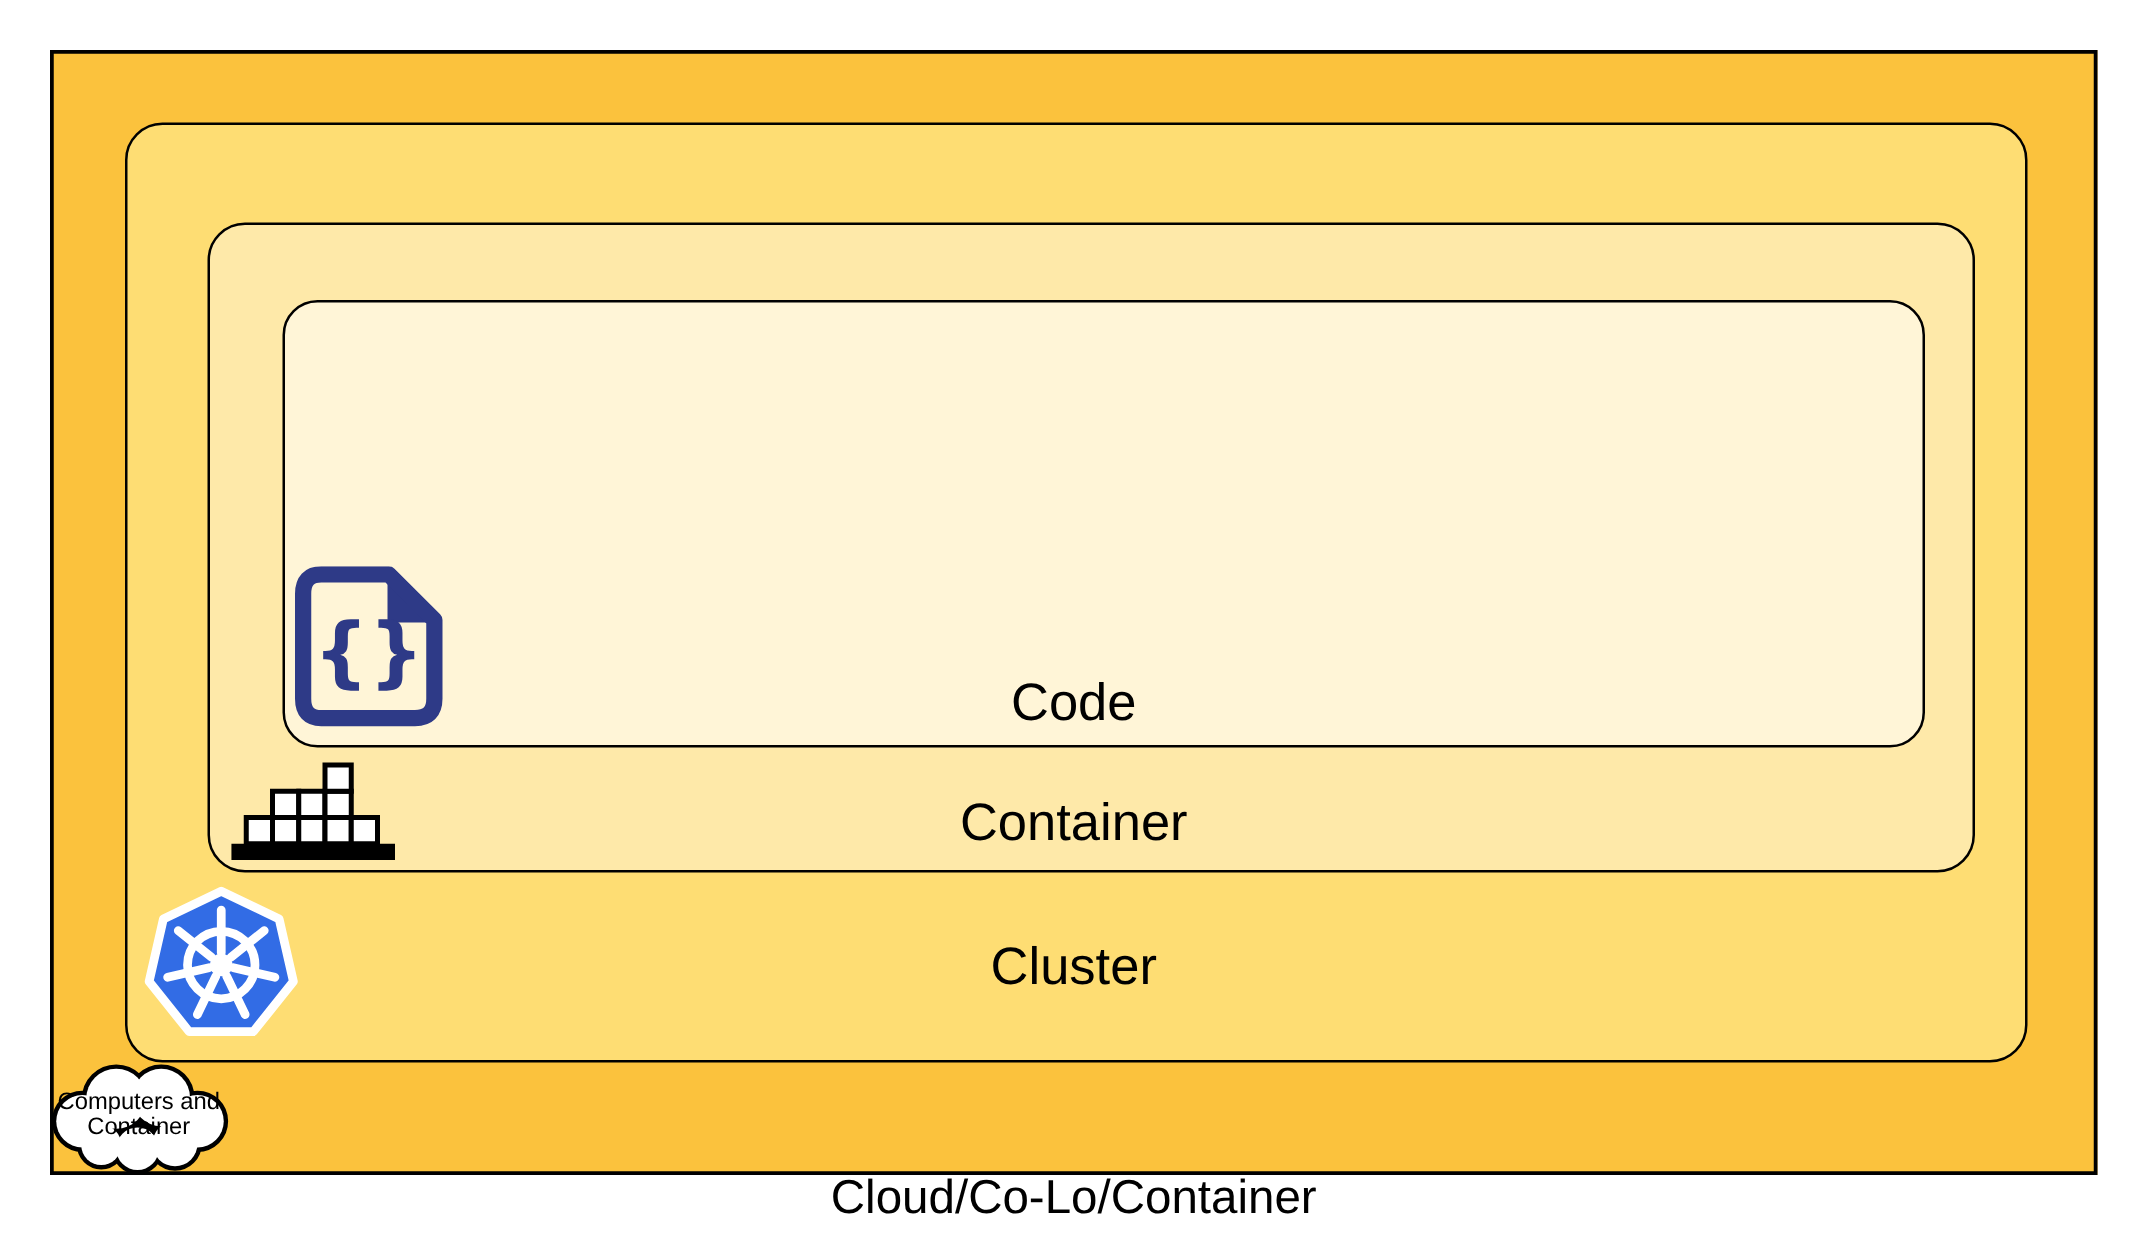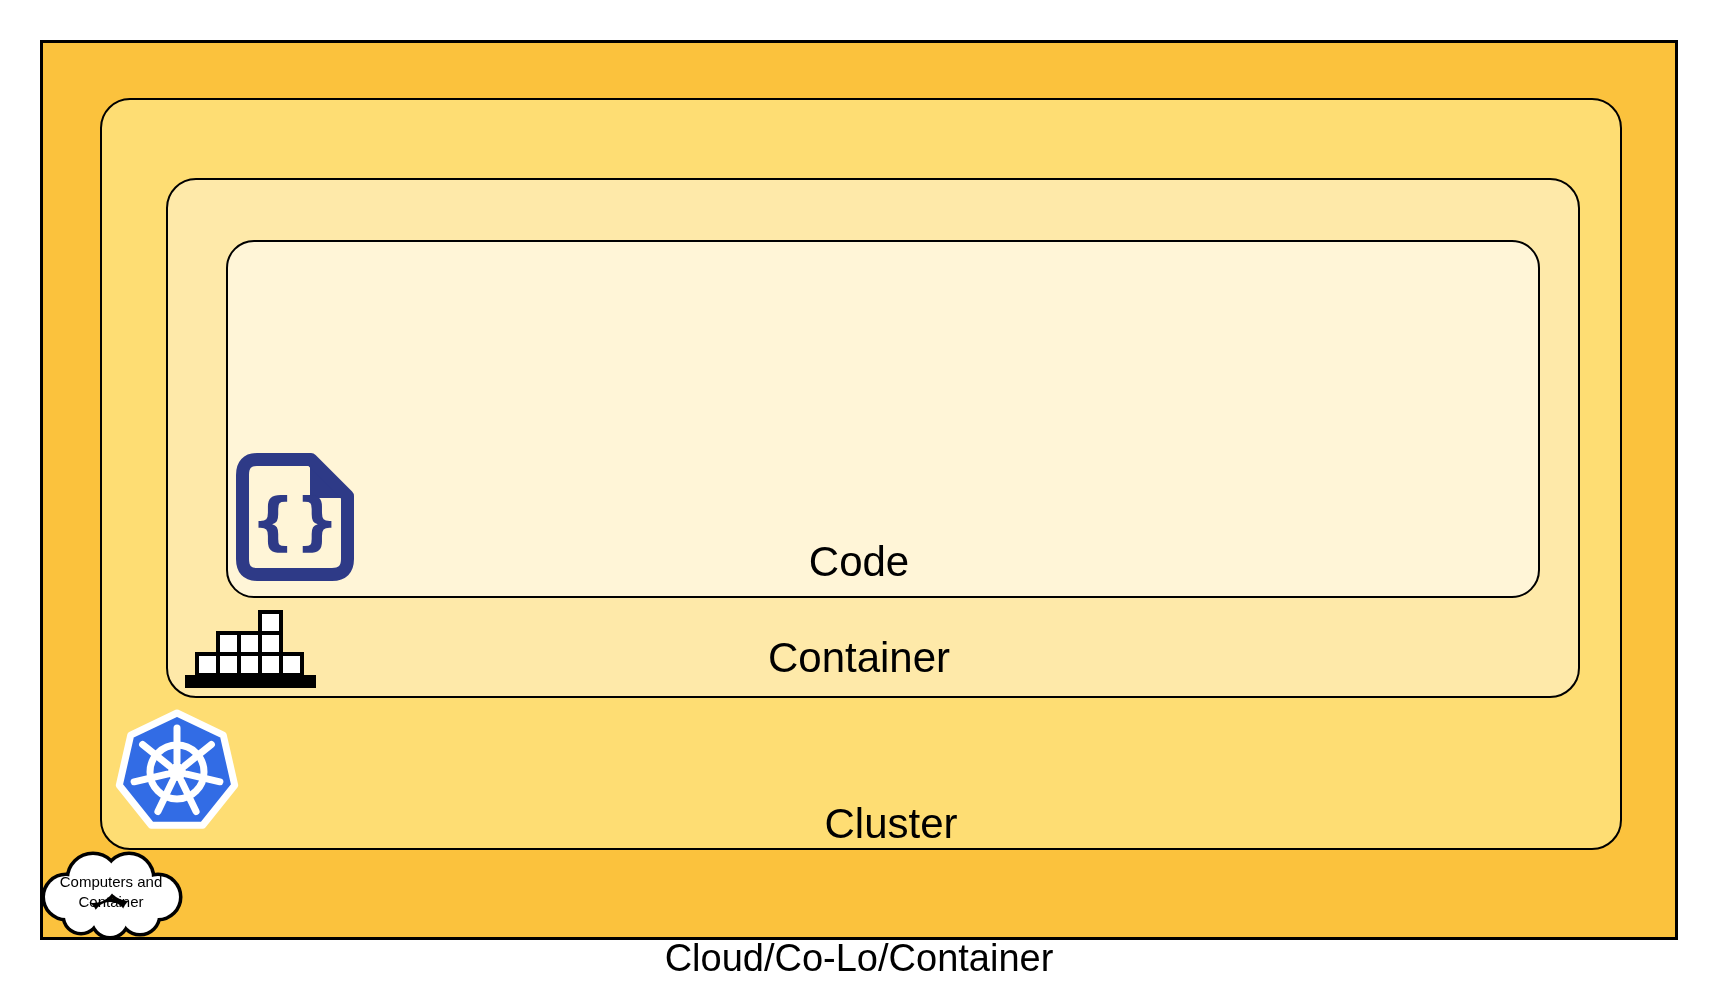--- a/index.html
+++ b/index.html
@@ -50,39 +50,39 @@
     left: 40px;
     width: 1638px;
     text-align: center;
     font-size: 42px;
     line-height: 42px;
     color: #000;
     white-space: pre;
   }
   .layer-label.code      { top: 541px; }
   .layer-label.container { top: 637px; }
-  .layer-label.cluster   { top: 803px; padding-left: 32px; }
+  .layer-label.cluster   { top: 752px; }
   .layer-label.datacenter {
     top: 866px;
     line-height: 37px;
     font-size: 38px;
   }
   .icon {
     position: absolute;
   }
   .icon.code-icon   { left: 236px; top: 453px; }
   .icon.crates-icon { left: 185px; top: 609px; }
   .icon.k8s-icon    { left: 114px; top: 709px; }
   .icon.cloud-icon  { left: 36px;  top: 847px; }
   .cloud-text {
     position: absolute;
     left: 36px; top: 872px;
     width: 150px;
     text-align: center;
-    font-size: 15px;
+    font-size: 19px;
     line-height: 20px;
     color: #000;
   }
 </style>
 </head>
 <body>
 
 <div class="canvas">
 
   <div class="box datacenter"></div>

